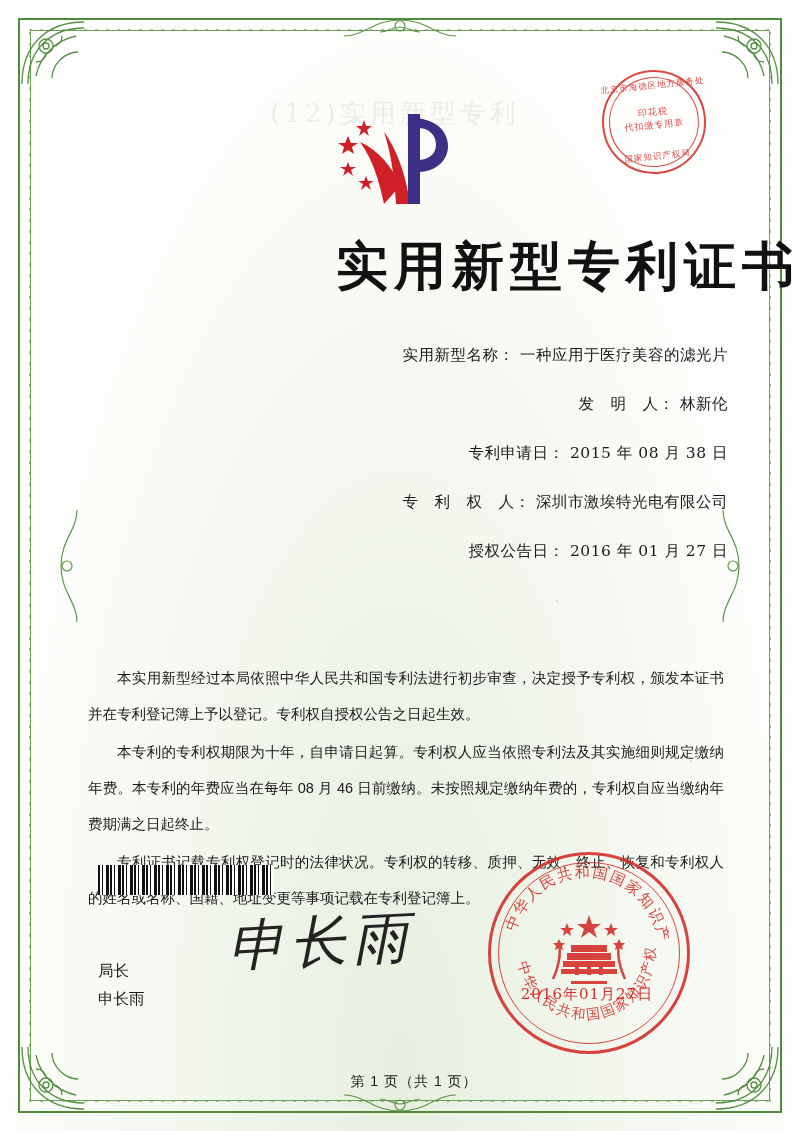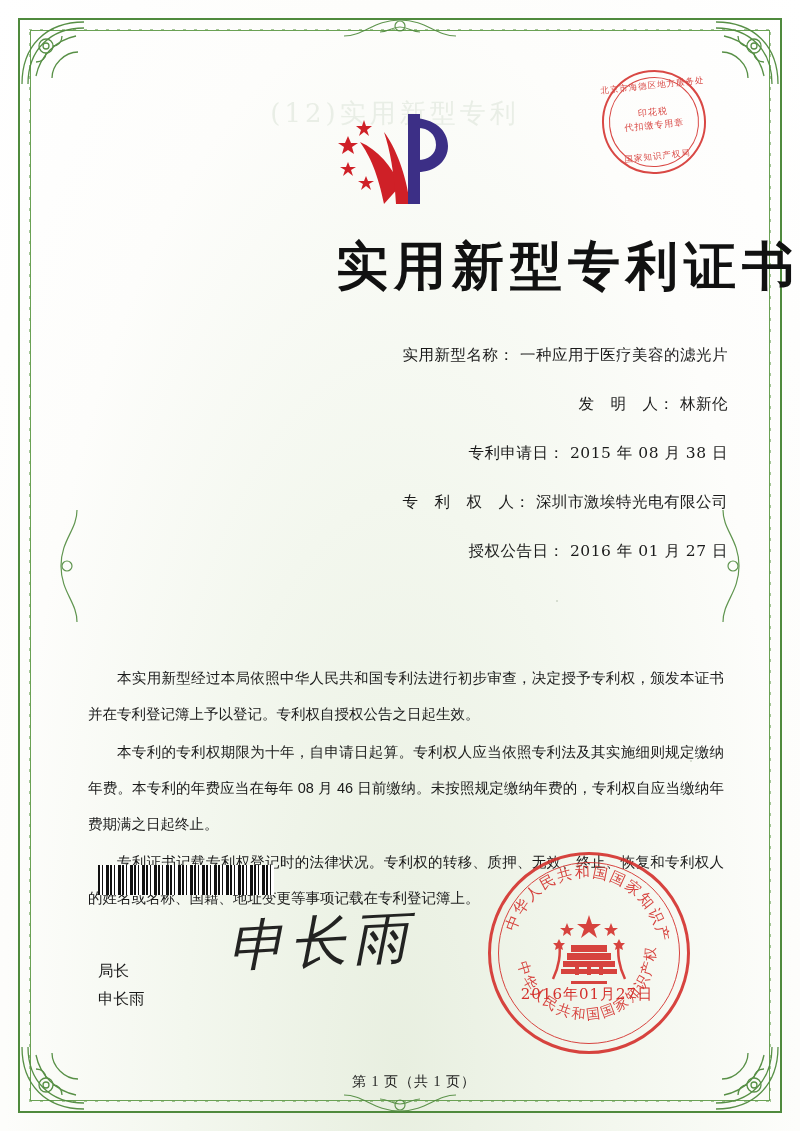--- a/index.html
+++ b/index.html
@@ -240,21 +240,21 @@
     opacity: .92;
   }
 
   
   .footer {
     position: absolute;
     left: 0; right: 0; bottom: 40px;
     text-align: center;
     font-size: 14px;
     color: #1a1a1a;
-    font-family: Liberation Serif, serif;
+    font-family: Liberation Sans, sans-serif;
     letter-spacing: 1px;
     padding-left: 28px;
   }
   .speck {
     position:absolute;
     width:2px;height:2px;background:#cdd5c6;border-radius:50%;
   }
 </style>
 </head>
 <body>

